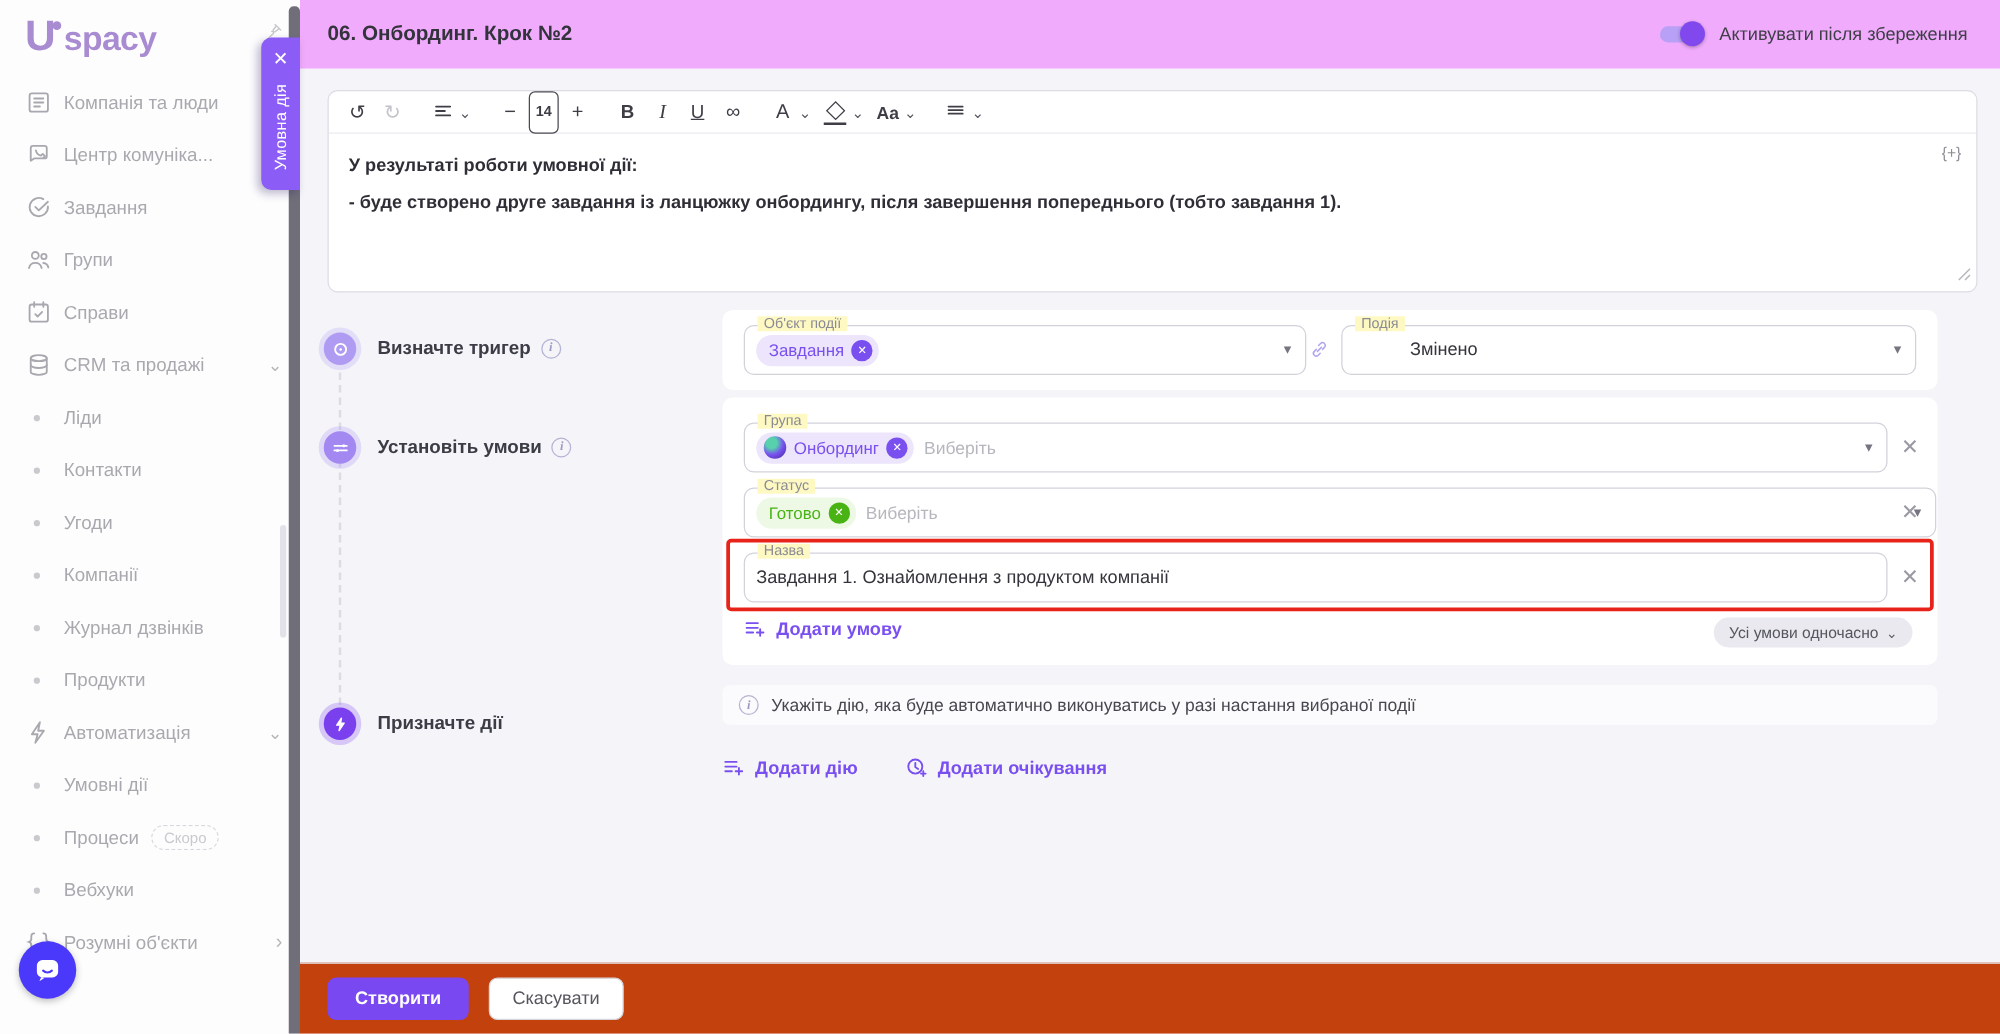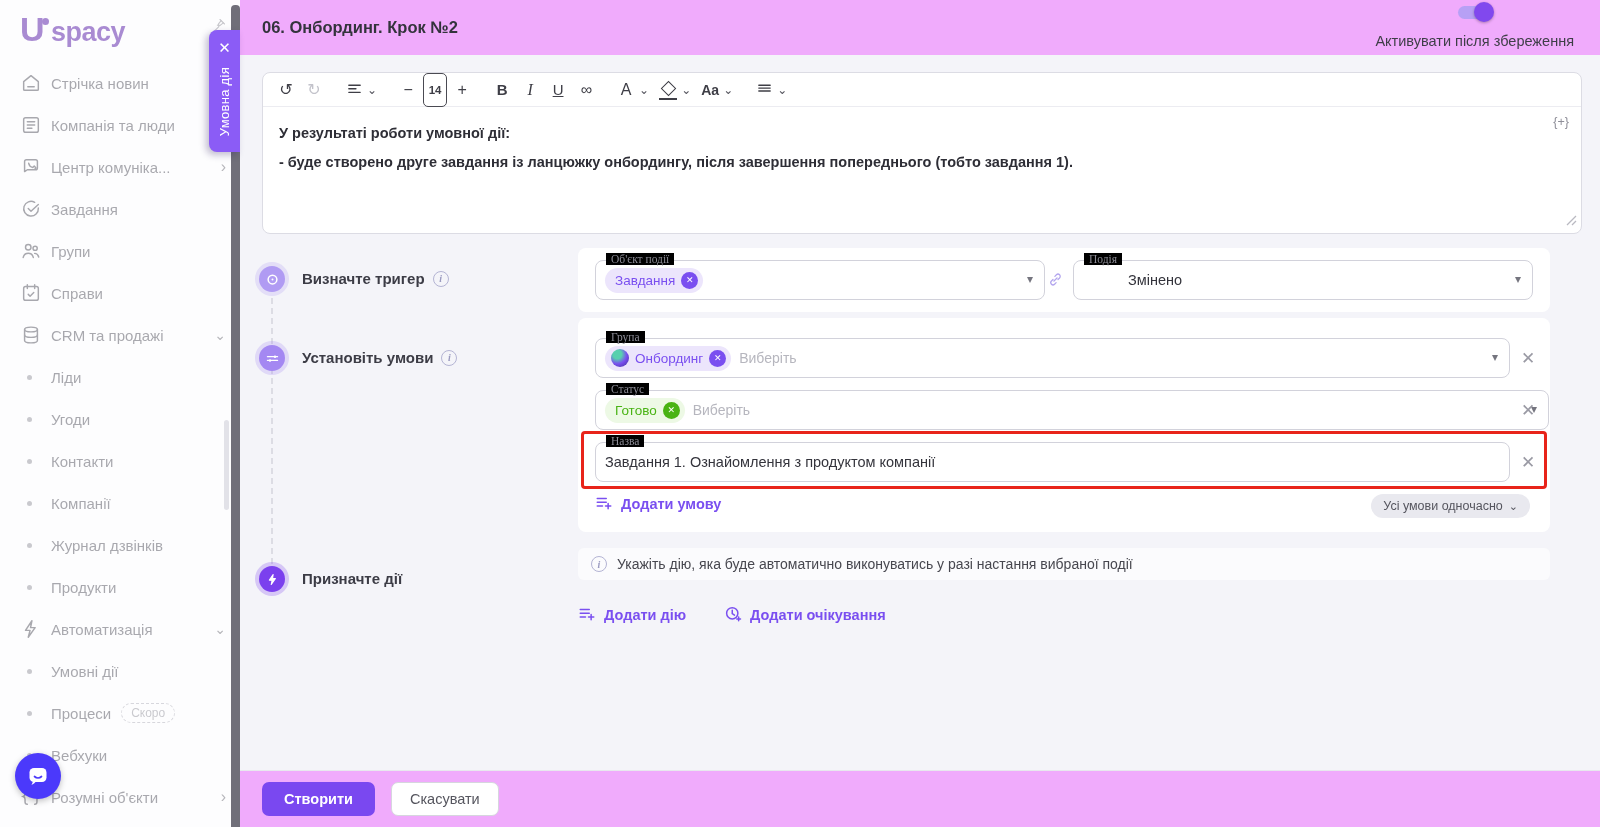--- a/index.html
+++ b/index.html
@@ -31,21 +31,21 @@
   .backdrop-strip { position:absolute; left:231px; top:5px; width:9px; height:822px; background:#706f79; border-radius:4px 4px 0 0; }
   
   .panel { position:absolute; left:240px; top:0; width:1360px; height:827px; background:#ffffff; }
   .drawer-tab { position:absolute; left:-31px; top:30px; width:31px; height:122px; background:#8b5cf6;
     border-radius:8px 0 0 8px; box-shadow:-3px 3px 7px rgba(40,20,90,.28); z-index:6;
     display:flex; flex-direction:column; align-items:center; padding-top:9px; }
   .tab-close { color:#fff; font-size:15px; line-height:18px; cursor:pointer; }
   .tab-label { margin-top:10px; color:#fff; font-size:13px; writing-mode:vertical-rl; transform:rotate(180deg); letter-spacing:.3px; }
   .panel-header { height:55px; display:flex; align-items:center; padding:0 26px 0 22px; background:#f0abfc; }
   .panel-title { font-size:16.5px; font-weight:700; color:#33333c; }
-  .header-right { margin-left:auto; display:flex; align-items:center; gap:14px;flex-direction:column; }
+  .header-right { margin-left:auto; display:flex; align-items:center; gap:14px; }
   .toggle { width:33px; height:13px; border-radius:8px; background:#b7a0f5; position:relative; cursor:pointer; }
   .toggle-thumb { position:absolute; right:-3px; top:-4px; width:20px; height:20px; border-radius:50%; background:#8148ee; box-shadow:0 1px 3px rgba(0,0,0,.3); }
   .toggle-label { font-size:14.5px; color:#3e3e47; }
   .content { position:absolute; top:55px; left:0; right:0; bottom:57px; background:#f4f4f9; }
   
   .editor { position:absolute; left:22px; top:17px; width:1320px; height:162px; background:#fff; border:1px solid #dcdce4; border-radius:8px; }
   .toolbar { height:34px; display:flex; align-items:center; padding:0 10px; gap:2px; border-bottom:1px solid #ececf1; color:#3e3e46; }
   .tb { min-width:26px; height:26px; display:flex; align-items:center; justify-content:center; font-size:16px; cursor:pointer; border-radius:4px; }
   .tb.dis { color:#c3c3cb; }
   .tb-chev { font-size:12px; color:#55555e; margin:0 4px 0 -2px; cursor:pointer; }
@@ -71,21 +71,21 @@
   .step-line { position:absolute; left:31px; top:243px; height:276px; border-left:2px dashed #dcdce4; z-index:1; }
   .step-title { position:absolute; font-size:15px; font-weight:700; color:#3c3c46; display:flex; align-items:center; gap:8px; }
   .st1 { left:62px; top:215px; } .st2 { left:62px; top:294px; } .st3 { left:62px; top:515px; }
   .info-ico { width:16px; height:16px; border-radius:50%; border:1.5px solid #b4b4d4; color:#9a9ac0; font-size:10px; font-style:italic; font-family:"Liberation Serif",serif; display:flex; align-items:center; justify-content:center; font-weight:700; cursor:pointer; }
   
   .band { position:absolute; background:#fff; border-radius:8px; }
   .band-trigger { left:338px; top:193px; width:972px; height:64px; }
   .band-cond { left:338px; top:263px; width:972px; height:214px; }
   
   .field { position:absolute; background:#fff; border:1px solid #d2d2db; border-radius:8px; }
-  .field-label { position:absolute; top:-8px; left:10px; background:#000000; padding:0 5px; font-size:11.5px; color:#8b8b95; white-space:nowrap;font-family:Liberation Serif, serif; }
+  .field-label { position:absolute; top:-8px; left:10px; background:#fef9c3; padding:0 5px; font-size:11.5px; color:#8b8b95; white-space:nowrap; }
   .field-inner { display:flex; align-items:center; height:100%; padding:0 34px 0 9px; gap:8px; }
   .dd-arrow { position:absolute; right:11px; top:50%; transform:translateY(-54%); color:#75757f; font-size:12px; cursor:pointer; }
   .value-text { font-size:14.5px; color:#34343c; }
   .placeholder { font-size:14px; color:#b6b6be; }
   .chip { display:inline-flex; align-items:center; gap:6px; background:#ece5fc; color:#7a4ff0; height:25px; border-radius:13px; padding:0 5px 0 10px; font-size:13.5px; white-space:nowrap; }
   .chip .chip-x { width:17px; height:17px; border-radius:50%; background:#7a4ff0; color:#fff; font-size:9px; display:flex; align-items:center; justify-content:center; cursor:pointer; }
   .chip.green { background:#edf9e5; color:#49b314; }
   .chip.green .chip-x { background:#49b314; }
   .chip-avatar { width:18px; height:18px; border-radius:50%; margin-left:-4px;
     background:radial-gradient(circle at 35% 30%, #57d0ae 0 25%, #7a4ff0 55%, #3b2e8f 100%); }
@@ -105,21 +105,21 @@
   .red-box { position:absolute; left:3px; top:113px; width:966px; height:58px; border:3px solid #e8241a; border-radius:4px; pointer-events:none; z-index:4; }
   .add-link { display:inline-flex; align-items:flex-end; gap:8px; color:#7a4ff0; font-size:14.5px; font-weight:600; cursor:pointer; }
   .add-link svg { width:18px; height:18px; }
   .cond-footer { position:absolute; left:17px; top:176px; }
   .mode-pill { position:absolute; right:20px; top:176px; height:24px; background:#e9e9ef; border-radius:13px; display:flex; align-items:center; gap:6px; padding:0 12px; font-size:12.5px; color:#55555e; cursor:pointer; }
   .mode-pill .pchev { font-size:11px; color:#55555e; }
   
   .hint-band { position:absolute; left:338px; top:493px; width:972px; height:32px; background:#fbfbfd; border-radius:6px; display:flex; align-items:center; gap:10px; padding:0 13px; font-size:14px; color:#47474f; }
   .action-links { position:absolute; left:338px; top:550px; display:flex; align-items:center; gap:38px; }
   
-  .panel-footer { position:absolute; left:0; right:0; bottom:0; height:57px; background:#f0abfc; border-top:1px solid #e8e8ee; display:flex; align-items:center; padding-left:22px; gap:16px; }
+  .panel-footer { position:absolute; left:0; right:0; bottom:0; height:57px; background:#c2410c; border-top:1px solid #e8e8ee; display:flex; align-items:center; padding-left:22px; gap:16px; }
   .btn { height:34px; border-radius:7px; font-size:14.5px; display:flex; align-items:center; padding:0 22px; cursor:pointer; font-family:inherit; border:none; }
   .btn-primary { background:#7a48f0; color:#fff; font-weight:600; }
   .btn-secondary { background:#fff; border:1px solid #d6d6de; color:#55555e; padding:0 18px; }
   
   .chat-fab { position:absolute; left:15px; top:753px; width:46px; height:46px; border-radius:50%; background:#4b39fb; z-index:20; display:flex; align-items:center; justify-content:center; box-shadow:0 2px 6px rgba(0,0,0,.25); cursor:pointer; }
 </style>
 </head>
 <body>
 
 <aside class="sidebar">
@@ -134,29 +134,20 @@
         <svg width="15" height="15" viewBox="0 0 20 20" fill="none" stroke="currentColor" stroke-width="1.5" stroke-linecap="round">
             <path d="M12 2l6 6"></path>
             <path d="M13.5 3.5l-3.5 4.5.5 3.5-7 7"></path>
             <path d="M16.5 6.5l-4.5 3.5-3.5-.5"></path>
           </svg>
       </span>
     </div>
     <nav class="nav">
       <div class="nav-item">
         <span class="nav-icon">
-            <svg viewBox="0 0 24 24" fill="none" stroke="currentColor" stroke-width="1.6" stroke-linecap="round" stroke-linejoin="round">
-              <path d="M4 10.5 12 4l8 6.5V19a1 1 0 0 1-1 1H5a1 1 0 0 1-1-1z"></path>
-              <path d="M8.5 16h7"></path>
-            </svg>
-          </span>
-        <span>Стрічка новин</span>
-      </div>
-      <div class="nav-item">
-        <span class="nav-icon">
             <svg viewBox="0 0 24 24" fill="none" stroke="currentColor" stroke-width="1.6" stroke-linecap="round">
               <rect x="4" y="4" width="16" height="16" rx="2"></rect>
               <path d="M8 8.5h8M8 12h8M8 15.5h5"></path>
             </svg>
           </span>
         <span>Компанія та люди</span>
         <span class="nav-chev">›</span>
       </div>
       <div class="nav-item">
         <span class="nav-icon">
@@ -207,25 +198,25 @@
           </span>
         <span>CRM та продажі</span>
         <span class="nav-chev down">⌄</span>
       </div>
       <div class="nav-sub">
         <span class="nav-bullet"></span>
         <span>Ліди</span>
       </div>
       <div class="nav-sub">
         <span class="nav-bullet"></span>
+        <span>Контакти</span>
+      </div>
+      <div class="nav-sub">
+        <span class="nav-bullet"></span>
         <span>Угоди</span>
-      </div>
-      <div class="nav-sub">
-        <span class="nav-bullet"></span>
-        <span>Контакти</span>
       </div>
       <div class="nav-sub">
         <span class="nav-bullet"></span>
         <span>Компанії</span>
       </div>
       <div class="nav-sub">
         <span class="nav-bullet"></span>
         <span>Журнал дзвінків</span>
       </div>
       <div class="nav-sub">

